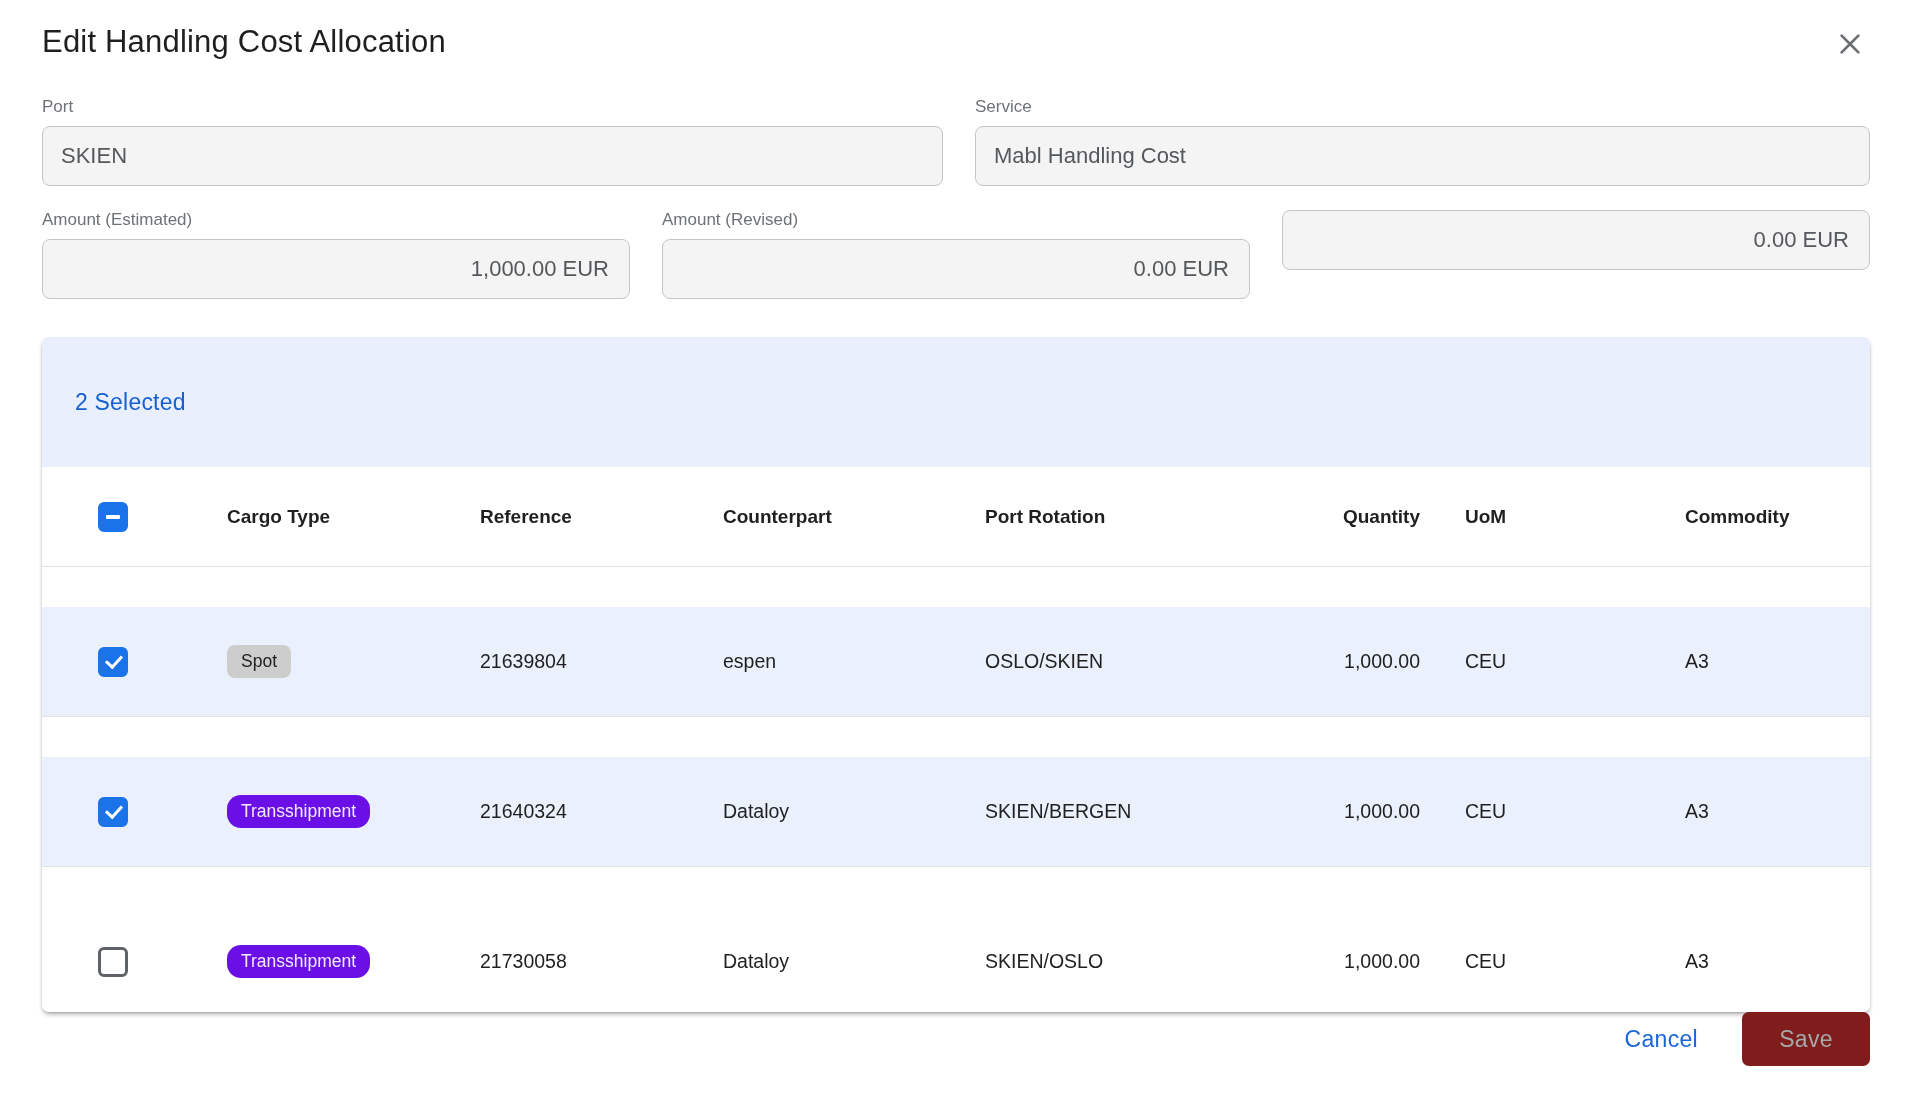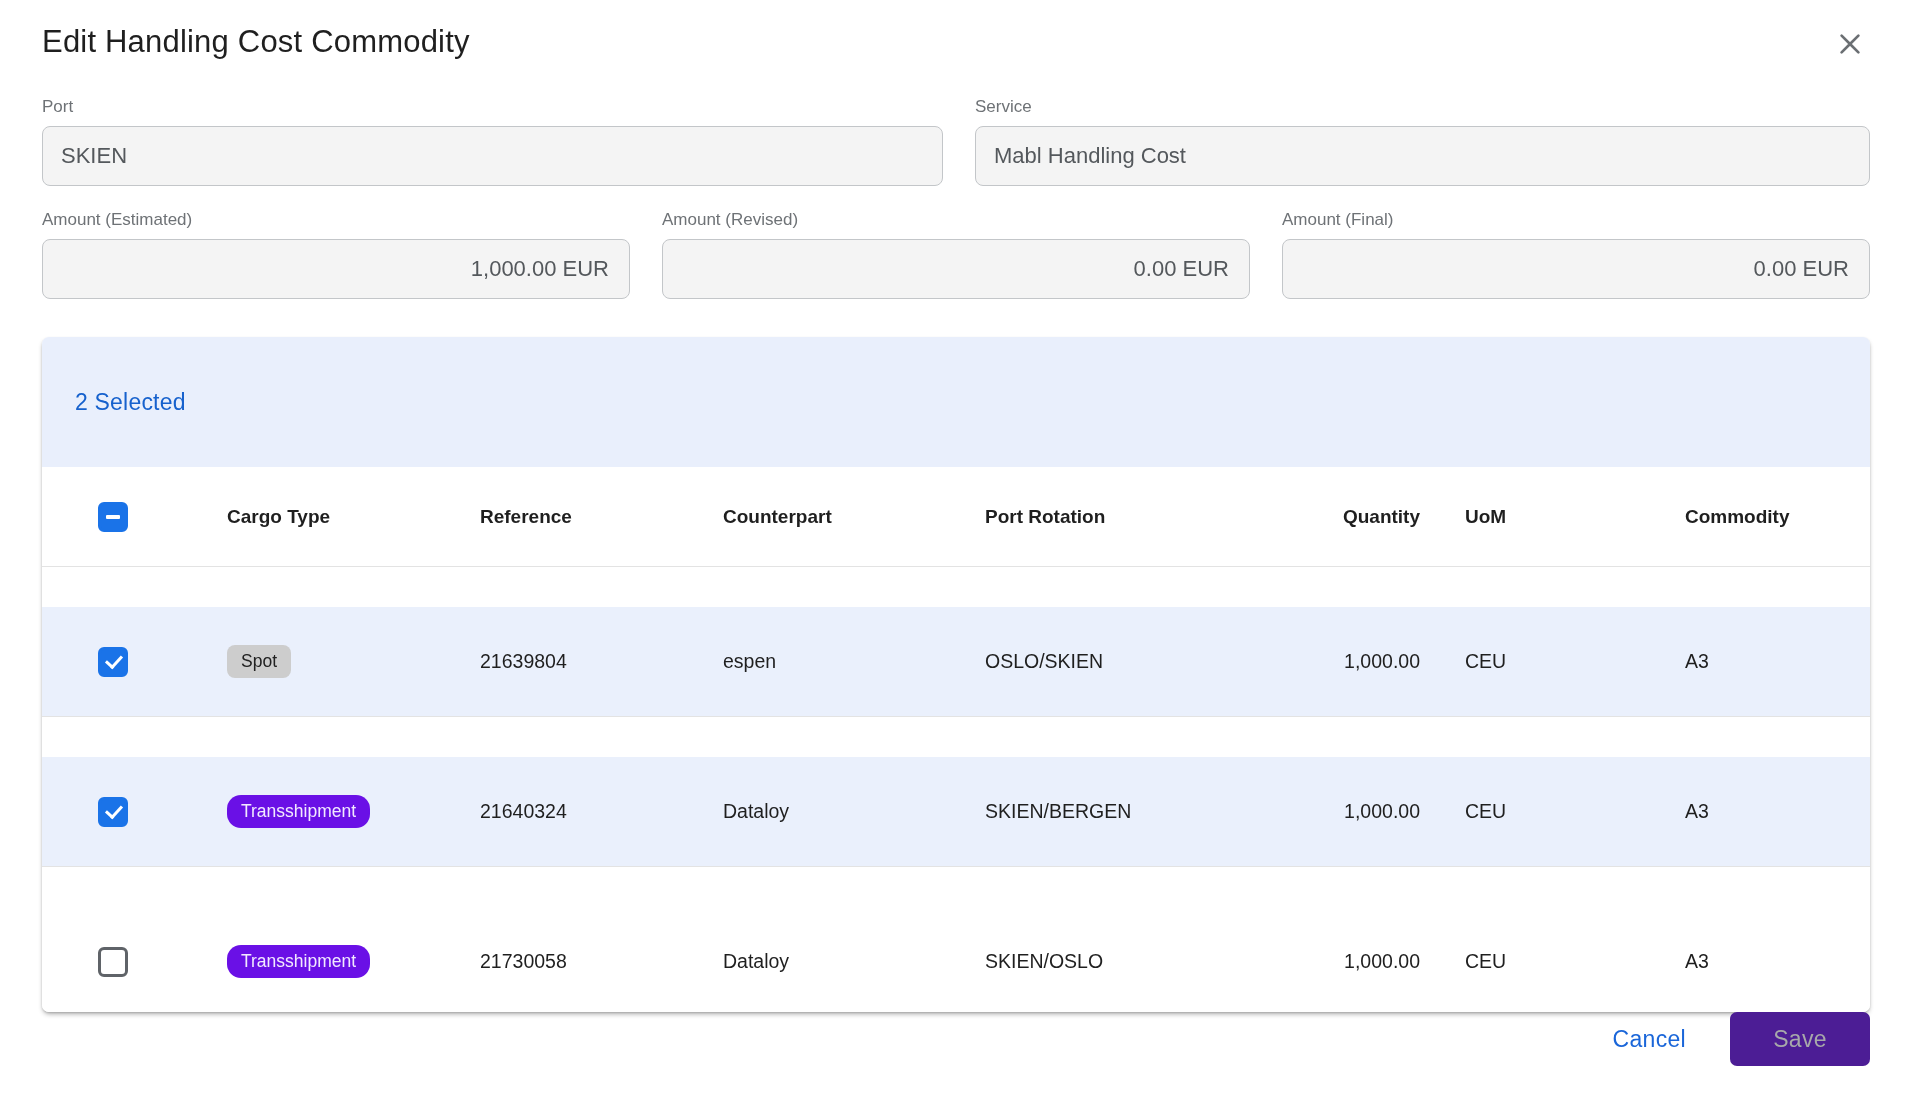--- a/index.html
+++ b/index.html
@@ -177,40 +177,40 @@
     background: transparent;
     border: none;
     color: #1a66d9;
     font-family: inherit;
     font-size: 23px;
     font-weight: 500;
     cursor: pointer;
     letter-spacing: 0.3px;
   }
   .save-btn {
-    background: #4c1d95;
+    background: #7f1d1d;
     border: none;
     border-radius: 7px;
     color: #a7a8aa;
     font-family: inherit;
     font-size: 23px;
     font-weight: 500;
-    width: 140px;
+    width: 128px;
     height: 54px;
     cursor: default;
     letter-spacing: 0.3px;
   }
 </style>
 </head>
 <body>
 
 <div class="dialog">
 
   <div class="dlg-header">
-    <div class="dlg-title">Edit Handling Cost Commodity</div>
+    <div class="dlg-title">Edit Handling Cost Allocation</div>
     <button class="close-btn" aria-label="Close">
       <svg width="32" height="32" viewBox="0 0 24 24">
         <path d="M18.3 5.7 L12 12 M12 12 L5.7 18.3 M5.7 5.7 L12 12 M12 12 L18.3 18.3" stroke="currentColor" stroke-width="2" stroke-linecap="round" fill="none"></path>
       </svg>
     </button>
   </div>
 
   <div class="field-row first">
     <div class="field grow-port">
       <label class="field-label">Port</label>
@@ -225,21 +225,20 @@
   <div class="field-row second">
     <div class="field third">
       <label class="field-label">Amount (Estimated)</label>
       <input class="text-input right" type="text" readonly="" value="1,000.00 EUR" style="">
     </div>
     <div class="field third">
       <label class="field-label">Amount (Revised)</label>
       <input class="text-input right" type="text" readonly="" value="0.00 EUR" style="">
     </div>
     <div class="field third">
-      <label class="field-label">Amount (Final)</label>
       <input class="text-input right" type="text" readonly="" value="0.00 EUR" style="">
     </div>
   </div>
 
   <div class="card">
 
     <div class="selection-banner">
       <span class="selection-count">2 Selected</span>
     </div>
 

